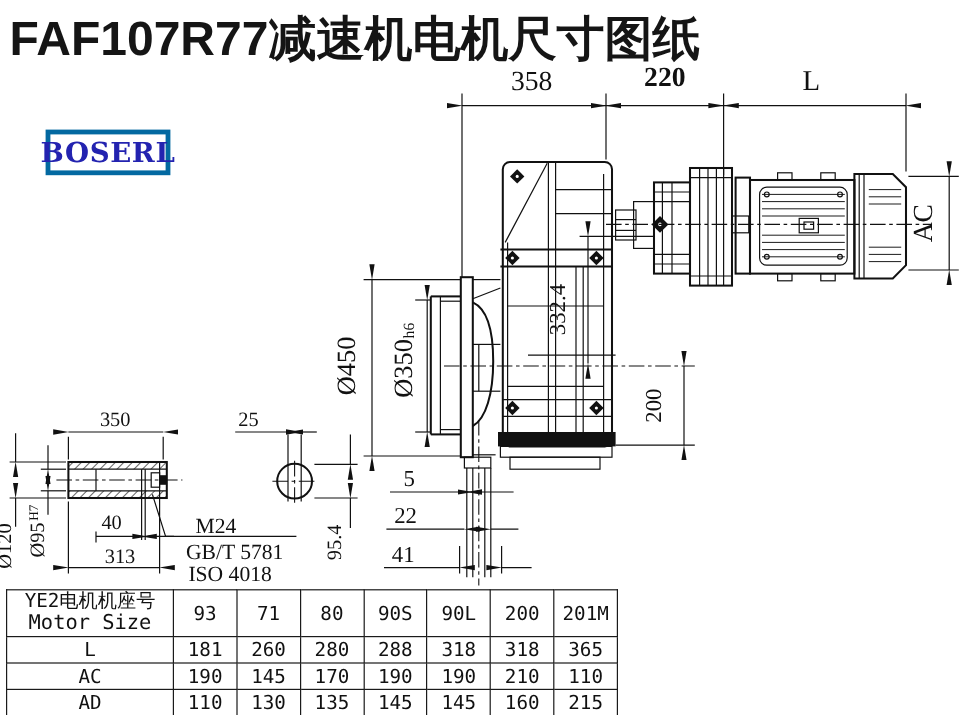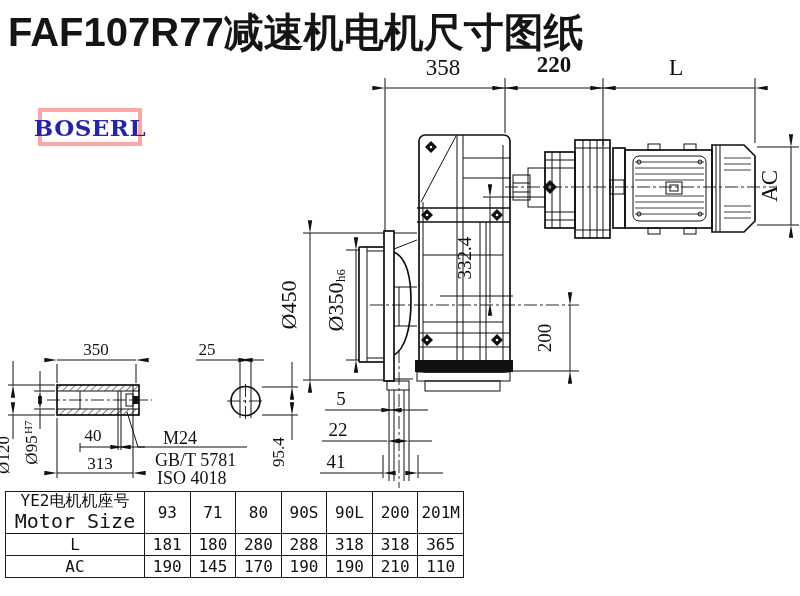--- a/index.html
+++ b/index.html
@@ -1,40 +1,40 @@
 <!DOCTYPE html>
 <html><head>
 <meta charset="utf-8">
 <style>
   html,body{margin:0;padding:0;}
   body{width:800px;height:596px;position:relative;background:#fff;overflow:hidden;
        font-family:"Liberation Sans",sans-serif;}
   #title{position:absolute;left:8px;top:5px;font-size:40px;font-weight:bold;color:#151515;
          letter-spacing:0px;white-space:nowrap;font-family:"Liberation Sans",sans-serif;}
-  #logo{position:absolute;left:38px;top:108px;width:96px;height:30px;border:4px solid #fca5a5;
+  #logo{position:absolute;left:38px;top:108px;width:96px;height:30px;border:4px solid #0369a1;
         background:#fff;display:flex;align-items:center;justify-content:center;}
   #logo span{color:#2323b0;font-family:"DejaVu Serif","Liberation Serif",serif;
              font-weight:bold;font-size:23px;letter-spacing:0.5px;line-height:1;}
   svg{position:absolute;left:0;top:0;}
   svg text{fill:#111;font-family:"Liberation Serif","DejaVu Serif",serif;}
   .o{stroke:#111;fill:none;stroke-width:1.7;}
   .d{stroke:#111;fill:none;stroke-width:1;}
   .t{stroke:#111;fill:none;stroke-width:0.8;}
   .c{stroke:#111;fill:none;stroke-width:0.9;stroke-dasharray:13 3 3 3;}
   .dim{stroke:#111;fill:none;stroke-width:1;marker-start:url(#ar);marker-end:url(#ar);}
   .ae{stroke:#111;fill:none;stroke-width:1;marker-end:url(#ar);}
   .blk{fill:#111;stroke:none;}
-  #dim-table{position:absolute;left:5px;top:491px;width:459px;border-collapse:collapse;
+  #dim-table{position:absolute;left:5px;top:491px;width:510px;border-collapse:collapse;
              table-layout:fixed;font-family:"DejaVu Sans Mono",monospace;color:#111;}
   #dim-table td{border:1.5px solid #1a1a1a;text-align:center;vertical-align:middle;
                 padding:0;font-size:16px;height:21px;}
   #dim-table tr.hdr td{height:38px;}
   #dim-table td.lbl{width:138px;}
   .hdr-cn{font-size:16px;line-height:1.15;}
-  .hdr-en{font-size:20px;line-height:1.15;}
+  .hdr-en{font-size:17px;line-height:1.15;}
 </style>
 </head>
 <body>
 
 <svg width="800" height="492" viewBox="0 0 800 492">
   <defs>
     <marker id="ar" viewBox="0 0 13 5" refX="0.3" refY="2.5" markerWidth="13" markerHeight="5" markerUnits="userSpaceOnUse" orient="auto-start-reverse">
       <path d="M0,2.5 L13,0.3 L13,4.7 Z" fill="#111"></path>
     </marker>
     <pattern id="h" patternUnits="userSpaceOnUse" width="5" height="5" patternTransform="rotate(45)">
@@ -313,31 +313,41 @@
     <td>71</td>
     <td>80</td>
     <td>90S</td>
     <td>90L</td>
     <td>200</td>
     <td>201M</td>
   </tr>
   <tr>
     <td class="lbl">L</td>
     <td>181</td>
-    <td>180</td>
+    <td>260</td>
     <td>280</td>
     <td>288</td>
     <td>318</td>
     <td>318</td>
     <td>365</td>
   </tr>
   <tr>
     <td class="lbl">AC</td>
     <td>190</td>
     <td>145</td>
     <td>170</td>
     <td>190</td>
     <td>190</td>
     <td>210</td>
     <td>110</td>
   </tr>
+  <tr>
+    <td class="lbl">AD</td>
+    <td>110</td>
+    <td>130</td>
+    <td>135</td>
+    <td>145</td>
+    <td>145</td>
+    <td>160</td>
+    <td>215</td>
+  </tr>
 </tbody>
   </table>
 
 </body></html>

